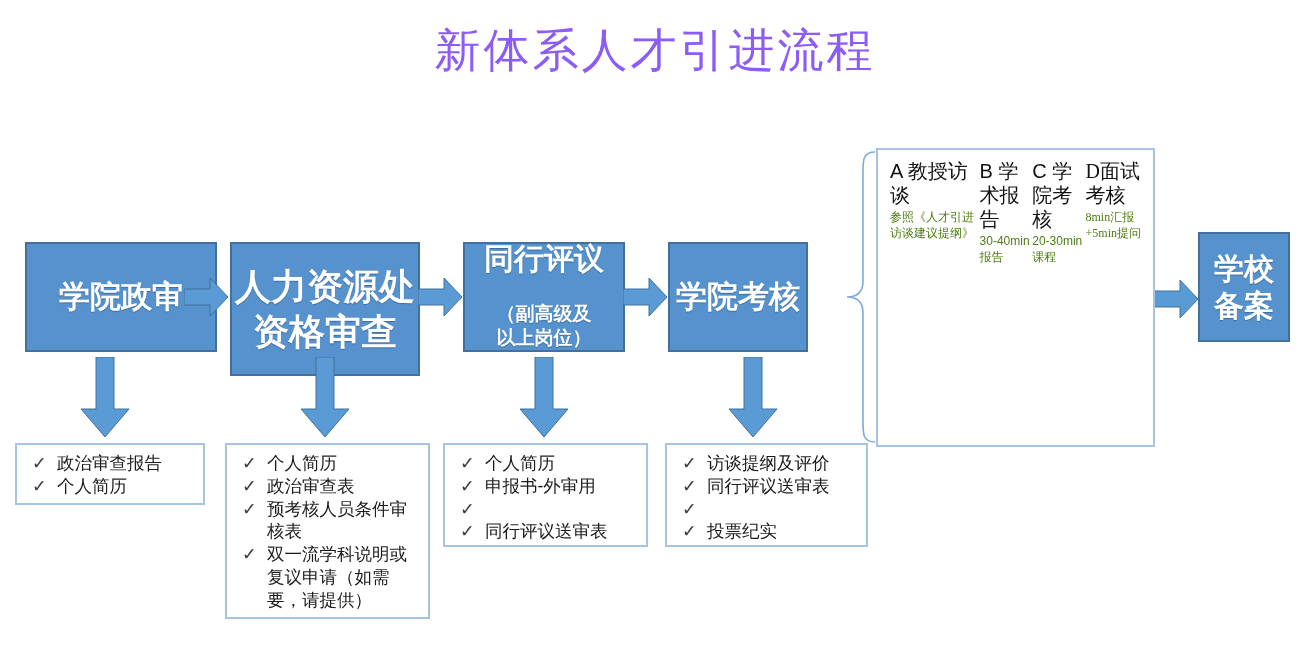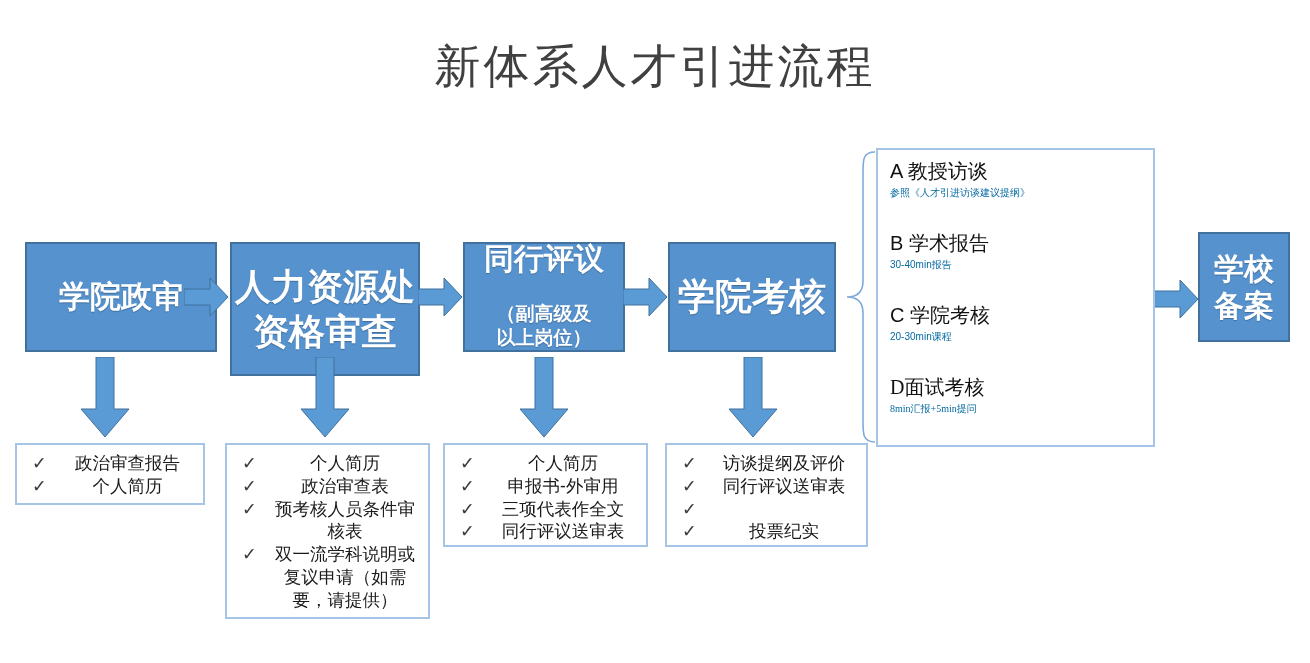--- a/index.html
+++ b/index.html
@@ -4,37 +4,37 @@
 <style>
   html,body { margin:0; padding:0; background:#ffffff; }
   body {
     width:1310px; height:663px; position:relative; overflow:hidden;
     font-family:"Liberation Sans", sans-serif; color:#1a1a1a;
   }
   .multiline { white-space:pre-line; }
 
   
   .title {
-    position:absolute; top:36px; left:0; width:100%;
-    text-align:center; font-size:46px; color:#404040; letter-spacing:3px;
+    position:absolute; top:20px; left:0; width:100%;
+    text-align:center; font-size:46px; color:#8b5cf6; letter-spacing:3px;
   }
 
   
   .pbox {
     position:absolute; box-sizing:border-box;
     background:#5592CE; border:2px solid #41719C;
     color:#fff; font-weight:bold; text-align:center;
     display:flex; flex-direction:column; align-items:center; justify-content:center;
     text-shadow:0 1px 1px rgba(0,0,0,0.25);
   }
   #box1 { left:25px;  top:242px; width:192px; height:110px; font-size:31px; }
   #box2 { left:230px; top:242px; width:190px; height:134px; font-size:36px; line-height:1.25; }
   #box3 { left:463px; top:242px; width:162px; height:110px; font-size:30px; line-height:1.05;gap:12px; }
   #box3 .sub { font-size:19px; line-height:1.3; margin-top:15px; font-weight:bold; }
-  #box4 { left:668px; top:242px; width:168px; height:110px; font-size:37px; }
+  #box4 { left:668px; top:242px; width:140px; height:110px; font-size:31px; }
   #box5 { left:1198px; top:232px; width:92px; height:110px; font-size:30px; line-height:1.25; }
 
   
   .harrow { position:absolute; top:275px; width:46px; height:44px; }
   #harrow1 { left:184px; }
   #harrow2 { left:418px; }
   #harrow3 { left:623px; }
   #harrow4 { left:1154px; top:277px; }
   .varrow { position:absolute; top:357px; width:56px; height:82px; }
   #varrow1 { left:77px; }
@@ -47,32 +47,32 @@
     position:absolute; top:443px; box-sizing:border-box;
     background:#fff; border:2px solid #A6C5E6;
     font-size:17.5px; color:#1a1a1a; padding:7px 5px 7px 8px;
   }
   #cl1 { left:15px;  width:190px; height:62px; }
   #cl2 { left:225px; width:205px; height:176px; }
   #cl3 { left:443px; width:205px; height:104px; }
   #cl4 { left:665px; width:203px; height:104px; }
   .check-item { display:flex; line-height:1.3; }
   .check-mark { flex:0 0 32px; width:32px; padding-left:7px; box-sizing:border-box; color:#3d3d3d; }
-  .check-text { flex:1 1 auto;text-align:center; }
+  .check-text { flex:1 1 auto; }
 
   
   .detail-box {
     position:absolute; left:876px; top:148px; width:279px; height:299px;
     box-sizing:border-box; background:#fff; border:2px solid #A6C5E6;
-    padding:9px 12px; display:flex; flex-direction:column;
+    padding:9px 12px; display:flex; flex-direction:row;
   }
   .detail-item { margin-bottom:32px; }
   .detail-item:last-child { margin-bottom:0;font-family:Liberation Serif, serif; }
   .detail-heading { font-size:20px; color:#111; line-height:1.2; }
-  .detail-sub { font-size:10px; color:#0369a1; line-height:1.3; margin-top:3px; }
+  .detail-sub { font-size:12px; color:#4d7c0f; line-height:1.3; margin-top:3px; }
 
   
   .brace { position:absolute; left:842px; top:150px; width:36px; height:294px; }
 </style>
 </head>
 <body>
 
 <div class="title">新体系人才引进流程</div>
 
 <div class="pbox" id="box1">
@@ -155,21 +155,20 @@
   <div class="check-item">
     <span class="check-mark">✓</span>
     <span class="check-text">个人简历</span>
   </div>
   <div class="check-item">
     <span class="check-mark">✓</span>
     <span class="check-text">申报书-外审用</span>
   </div>
   <div class="check-item">
     <span class="check-mark">✓</span>
-    <span class="check-text">三项代表作全文</span>
   </div>
   <div class="check-item">
     <span class="check-mark">✓</span>
     <span class="check-text">同行评议送审表</span>
   </div>
 </div>
 
 <div class="checklist" id="cl4">
   <div class="check-item">
     <span class="check-mark">✓</span>

